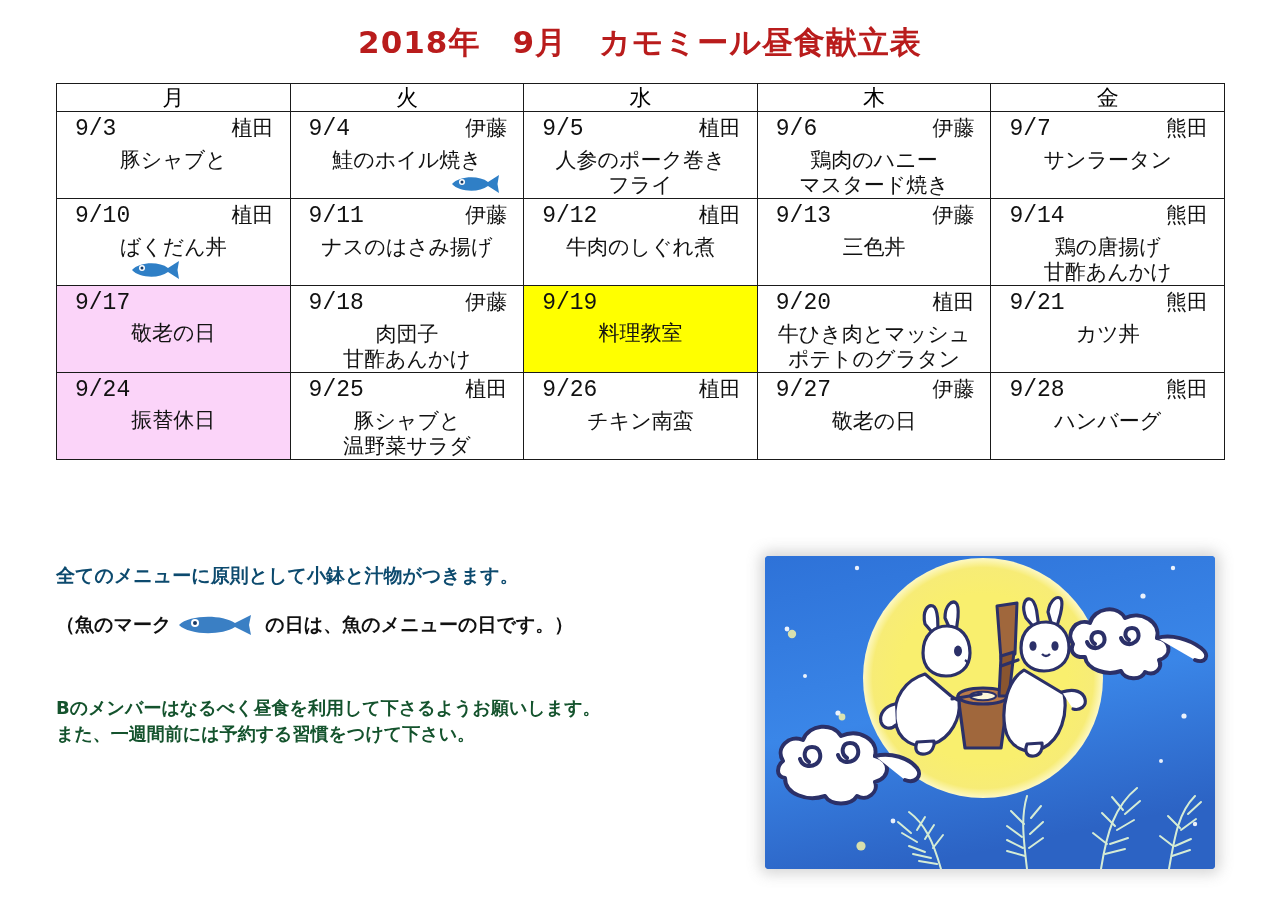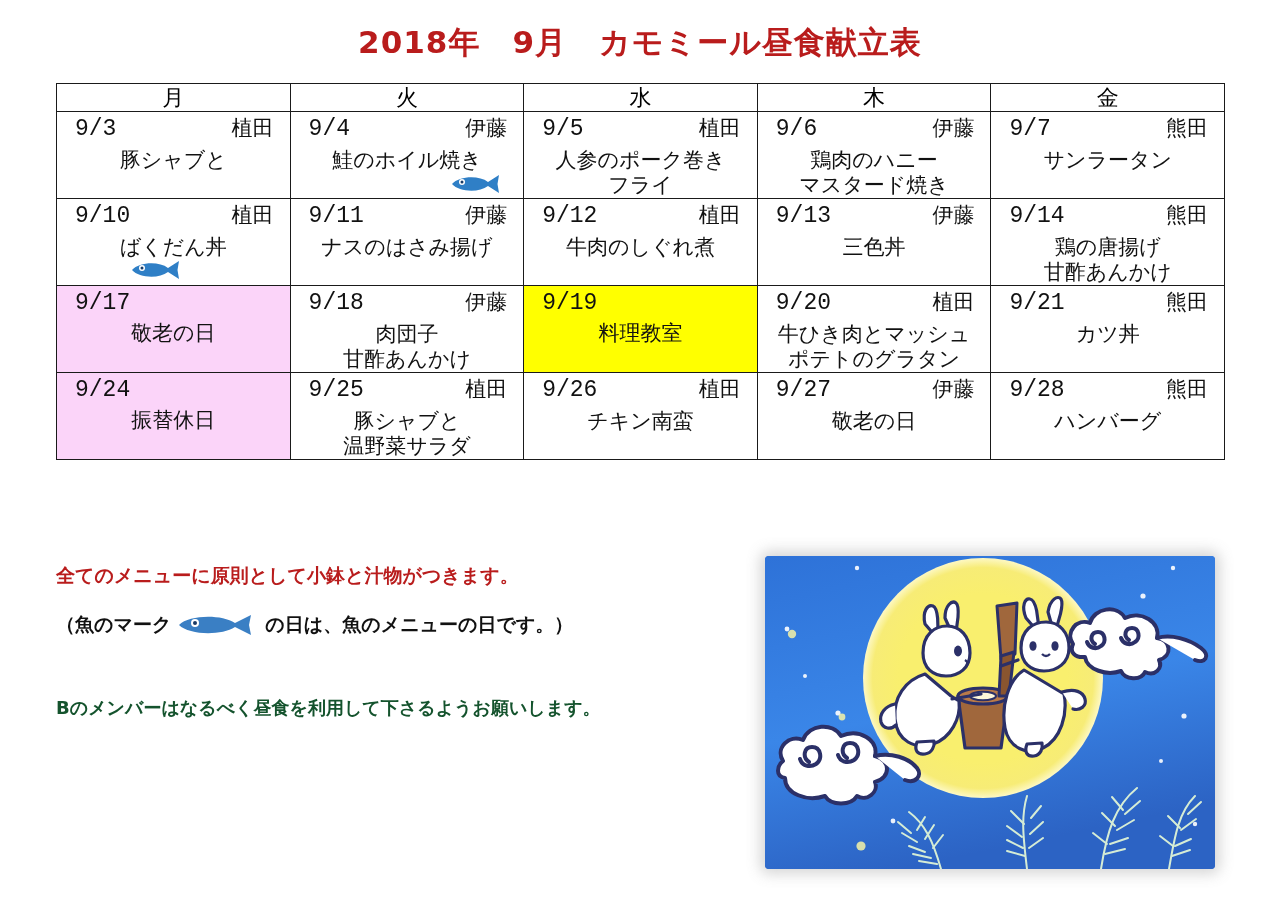--- a/index.html
+++ b/index.html
@@ -86,21 +86,21 @@
   #notes{
     position:absolute;
     left:56px;top:562px;
     width:690px;
   }
   .note-line{
     font-family:"DejaVu Sans","Liberation Sans",sans-serif;
     font-weight:bold;
     font-size:19px;
     line-height:27px;
-    color:#b91c1c;
+    color:#0c4a6e;
     letter-spacing:0px;
     white-space:pre;
   }
   .note-gap{height:22px;}
   .note-inline{
     display:flex;align-items:center;
     font-family:"DejaVu Sans","Liberation Sans",sans-serif;
     font-weight:bold;font-size:19px;color:#111;
     line-height:27px;
   }
@@ -324,20 +324,21 @@
         <ellipse cx="20" cy="9" rx="4" ry="4" fill="#ffffff"></ellipse>
         <circle cx="20" cy="9" r="2" fill="#183a66"></circle>
       </svg>
     </span>
     <span>の日は、魚のメニューの日です。）</span>
   </div>
 </div>
 
 <div id="notes-red">
   <div class="note-red-line">Bのメンバーはなるべく昼食を利用して下さるようお願いします。</div>
+  <div class="note-red-line">また、一週間前には予約する習慣をつけて下さい。</div>
 </div>
 
 <div id="illustration">
   <svg viewBox="0 0 450 313" xmlns="http://www.w3.org/2000/svg">
     <defs>
       <linearGradient id="sky" x1="0" y1="0" x2="0.3" y2="1">
         <stop offset="0%" stop-color="#2e72d8"></stop>
         <stop offset="55%" stop-color="#3a86e8"></stop>
         <stop offset="100%" stop-color="#2c63c4"></stop>
       </linearGradient>

